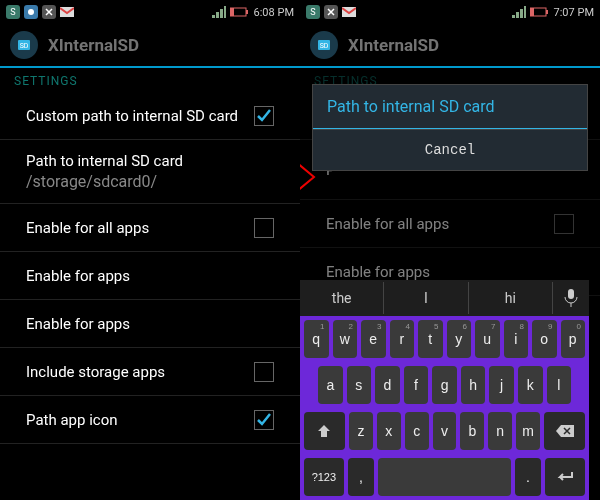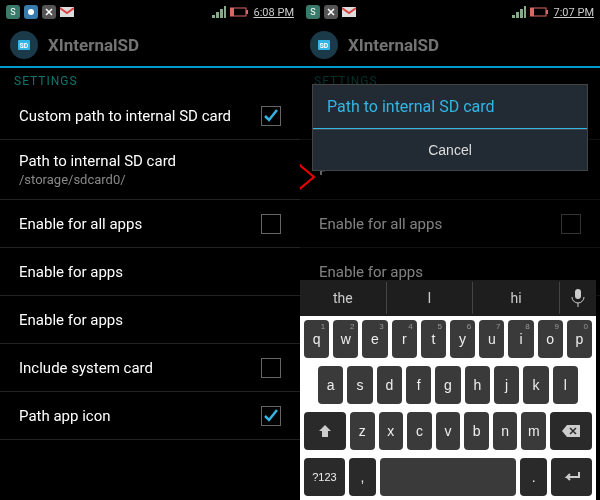--- a/index.html
+++ b/index.html
@@ -1,47 +1,47 @@
 <!DOCTYPE html>
 <html><head>
 <meta charset="utf-8">
 <style>
   * { margin: 0; padding: 0; box-sizing: border-box; }
   body { width: 600px; height: 500px; background: #000; font-family: Roboto, Arial, sans-serif; overflow: hidden; display: flex; }
   .screen { width: 300px; height: 500px; background: #000; position: relative; overflow: hidden; }
   .status-bar { height: 24px; background: #000; display: flex; align-items: center; justify-content: space-between; padding: 0 6px; color: #ccc; font-size: 11px; }
   .status-left { display: flex; gap: 4px; align-items: center; }
-  .status-right { display: flex; gap: 4px; align-items: center; text-decoration: underline; }
+  .status-right { display: flex; gap: 4px; align-items: center; }
   .status-icon { display: inline-flex; align-items: center; }
   .status-icon svg { display: block; }
   .app-header { height: 44px; background: #000; display: flex; align-items: center; padding: 0 10px; gap: 10px; border-bottom: 2px solid #0099cc; }
-  .app-icon { width: 28px; height: 28px; background: #1a3a4a; border-radius: 14px; display: flex; align-items: center; justify-content: center; font-weight: bold; }
+  .app-icon { width: 28px; height: 28px; background: #1a3a4a; border-radius: 14px; display: flex; align-items: center; justify-content: center; }
   .app-title { color: #737373; font-size: 17px; font-weight: 700; }
   .section-header { color: #0f766e; font-size: 12px; letter-spacing: 1px; padding: 6px 14px 4px; }
-  .setting-row { display: flex; align-items: center; justify-content: space-between; padding: 12px 19px; border-bottom: 1px solid #222; min-height: 48px; }
+  .setting-row { display: flex; align-items: center; justify-content: space-between; padding: 12px 26px; border-bottom: 1px solid #222; min-height: 48px; }
   .setting-row.dim { opacity: 0.5; }
   .setting-text { flex: 1; }
   .setting-title { color: #fff; font-size: 15px; overflow: hidden; white-space: nowrap; text-overflow: ellipsis; max-width: 220px; }
-  .setting-sub { color: #888; font-size: 13px; margin-top: 2px; }
+  .setting-sub { color: #888; font-size: 16px; margin-top: 2px; }
   .checkbox { width: 20px; height: 20px; border: 1px solid #666; display: flex; align-items: center; justify-content: center; }
   .checkbox.checked { color: #33b5e5; }
   .checkbox svg { display: block; }
   
   .dialog { position: absolute; top: 84px; left: 12px; right: 12px; background: #222b33; border: 1px solid #444; z-index: 10; }
   .dialog-title { color: #33b5e5; padding: 12px 14px; font-size: 16px; border-bottom: 1px solid #33b5e5; }
   .dialog-body { padding: 16px 14px 6px; }
   .dialog-input { background: transparent; border: none; border-bottom: 2px solid #33b5e5; color: #fff; font-size: 16px; width: 100%; padding-bottom: 4px; outline: none; }
   .dialog-buttons { display: flex; border-top: 1px solid #444; }
-  .dialog-button { flex: 1; text-align: center; padding: 12px 0; color: #ddd; font-size: 14px; border: none; background: transparent; }
+  .dialog-button { flex: 1; text-align: center; padding: 12px 0; color: #ddd; font-size: 14px; border: none; background: transparent; font-family: Liberation Mono, monospace; }
   .dialog-button + .dialog-button { border-left: 1px solid #444; }
   .squiggle { text-decoration: underline wavy red; text-decoration-skip-ink: none; }
 
   .arrow { position: absolute; left: -44px; top: 162px; z-index: 20; }
   
-  .keyboard { position: absolute; bottom: 0; left: 0; right: 4px; background: #ffffff; }
+  .keyboard { position: absolute; bottom: 0; left: 0; right: 11px; background: #6d28d9; }
   .suggest-bar { display: flex; align-items: center; height: 36px; background: #1e1e1e; }
   .suggest { flex: 1; text-align: center; color: #ccc; font-size: 14px; border-right: 1px solid #444; padding: 8px 0; }
   .suggest:last-of-type { border-right: none; }
   .mic { width: 36px; display: flex; align-items: center; justify-content: center; }
   .kb-row { display: flex; gap: 4px; padding: 4px 4px; }
   .key { flex: 1; height: 38px; background: #3a3a3a; color: #eee; display: flex; align-items: center; justify-content: center; font-size: 14px; border-radius: 4px; position: relative; border: none; }
   .key .sup { position: absolute; top: 2px; right: 4px; font-size: 8px; color: #999; }
   .key.wide15 { flex: 1.5; }
   .key.wide5 { flex: 5; }
   .key.dark { background: #2a2a2a; text-align: center; }
@@ -139,21 +139,21 @@
   </div>
 
   <div class="setting-row">
     <div class="setting-text">
         <div class="setting-title">Enable for apps</div>
       </div>
   </div>
 
   <div class="setting-row">
     <div class="setting-text">
-        <div class="setting-title">Include system card</div>
+        <div class="setting-title">Include storage apps</div>
       </div>
     <div class="checkbox"></div>
   </div>
 
   <div class="setting-row">
     <div class="setting-text">
         <div class="setting-title">Path app icon</div>
       </div>
     <div class="checkbox checked">
         <svg width="16" height="16">

